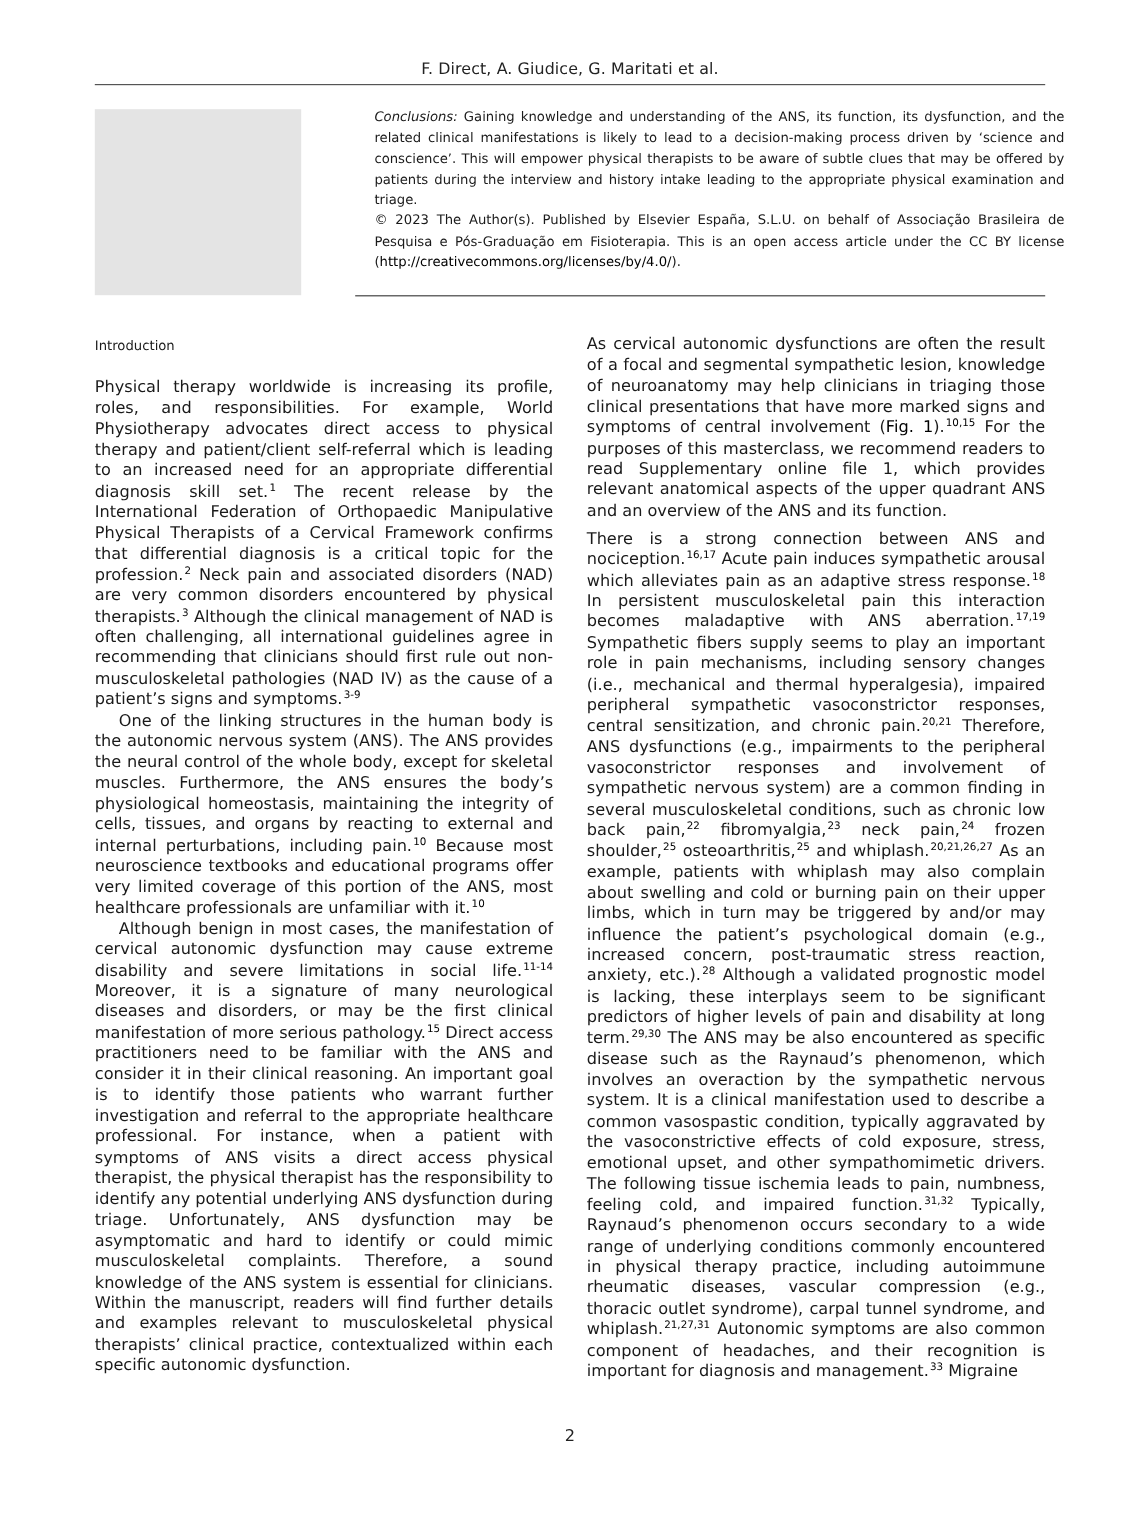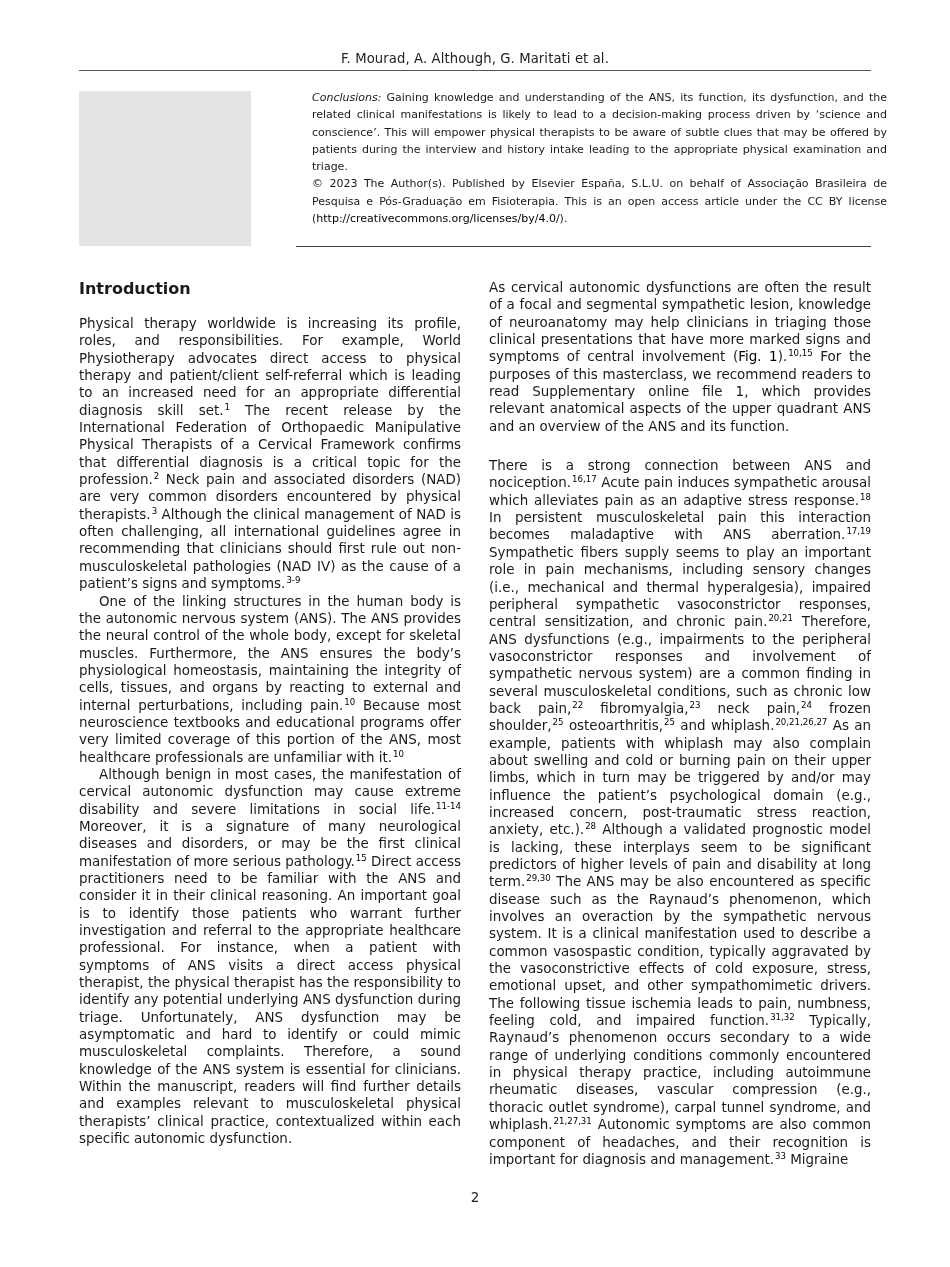--- a/index.html
+++ b/index.html
@@ -12,32 +12,32 @@
     .abstract { position: absolute; top: 89px; left: 312px; width: 575px; font-size: 11px; line-height: 17.3px;
            text-align: justify; color: #1a1a1a; }
     .abstract p { margin: 0; }
     .abstract .label { font-style: italic; }
     .abstract-rule { position: absolute; top: 246px; left: 296px; width: 575px; border-top: 1.3px solid #444; }
     a.link, .cite { color: #000000; text-decoration: none; }
     .col { position: absolute; width: 382px; font-size: 13.45px; line-height: 17.35px; text-align: justify;
            hyphens: manual; color: #1a1a1a; }
     .col-left { left: 79px; top: 279px; }
     .col-right { left: 489px; top: 279px; }
-    .col h2 { font-size: 16px; font-weight: bold; margin: 0 0 16px 0; line-height: 20px; }
+    .col h2 { font-size: 11px; font-weight: normal; margin: 0 0 16px 0; line-height: 20px; }
     .col h3 { font-size: 14.6px; font-weight: bold; margin: 0 0 16px 0; line-height: 18px; }
     .col p { margin: 0; }
     .col p.indent { text-indent: 20px; }
-    .col p.section-end { margin-bottom: 22px; }
+    .col p.section-end { margin-bottom: 6px; }
     sup.cite { font-size: 8.6px; line-height: 0; vertical-align: 5px; margin-left: 1px; }
     .page-number { position: absolute; top: 1189px; left: 0; width: 950px; text-align: center; font-size: 13.5px; color: #222; }
   </style>
 </head>
 <body>
 
-<div class="running-head">F. Mourad, A. Although, G. Maritati et al.</div>
+<div class="running-head">F. Direct, A. Giudice, G. Maritati et al.</div>
 <div class="head-rule"></div>
 
 <div class="abstract-side"></div>
 
 <div class="abstract">
   <p><span class="label">Conclusions:</span><span> Gaining knowledge and understanding of the ANS, its function, its dysfunction, and the related clinical manifestations is likely to lead to a decision-making process driven by ‘sci­ence and conscience’. This will empower physical therapists to be aware of subtle clues that may be offered by patients during the interview and history intake leading to the appropriate physical examination and triage.</span></p>
   <p><span>© 2023 The Author(s). Published by Elsevier España, S.L.U. on behalf of Associação Brasileira de Pesquisa e Pós-Graduação em Fisioterapia. This is an open access article under the CC BY license (</span><a class="link">http://creativecommons.org/licenses/by/4.0/</a><span>).</span></p>
 </div>
 <div class="abstract-rule"></div>
 

